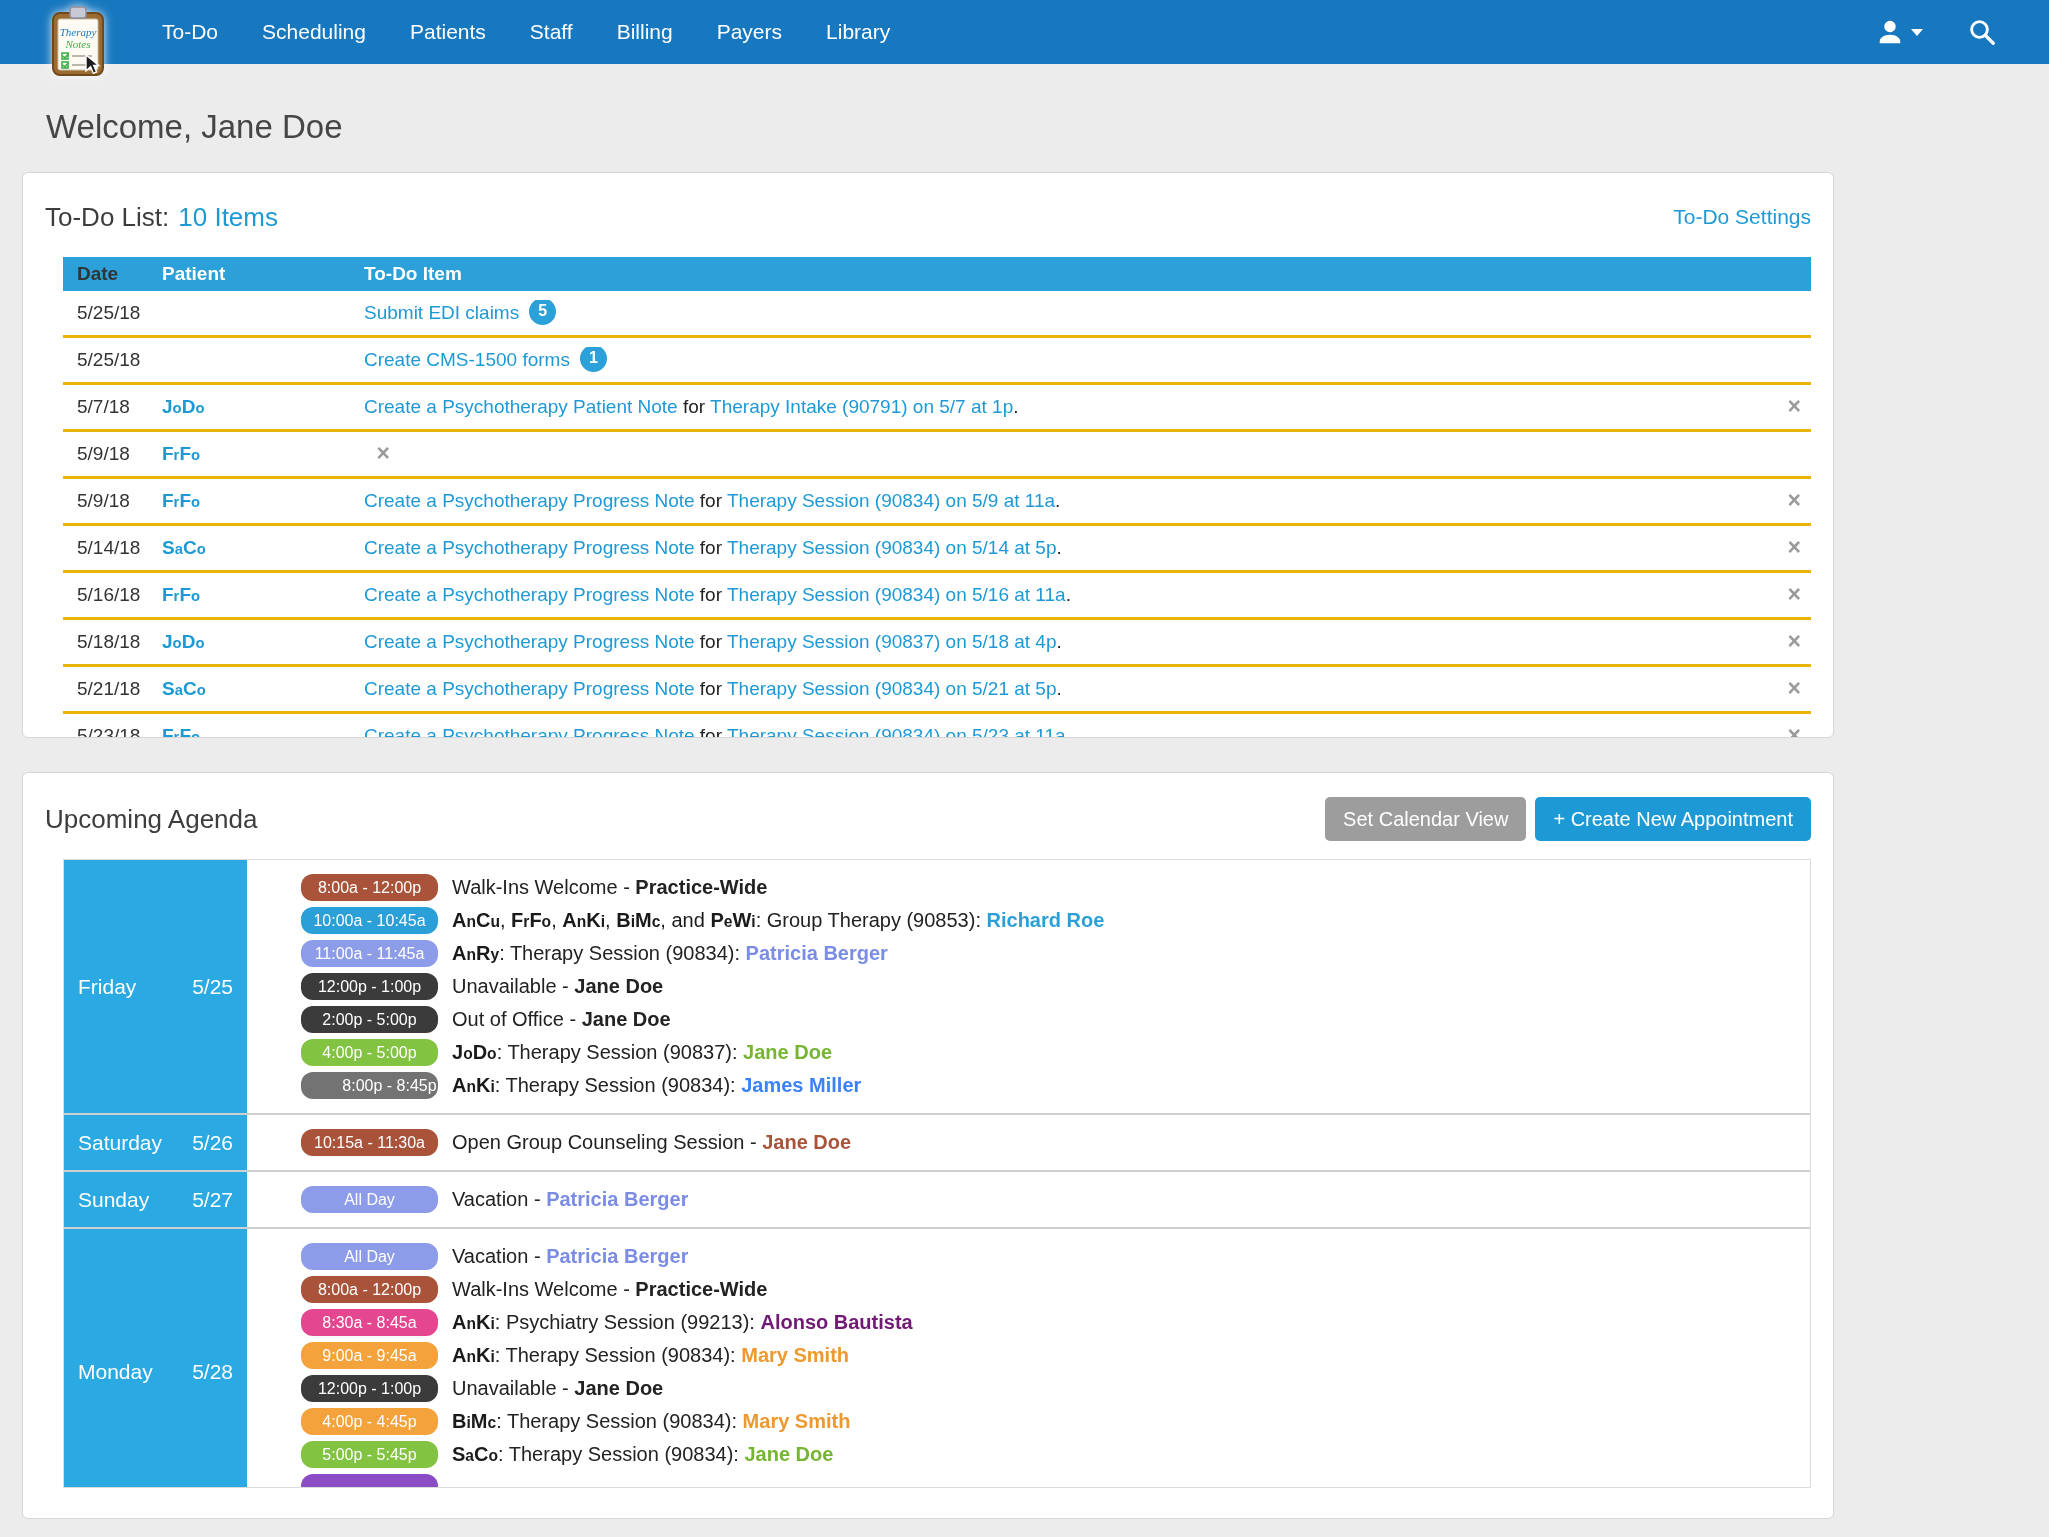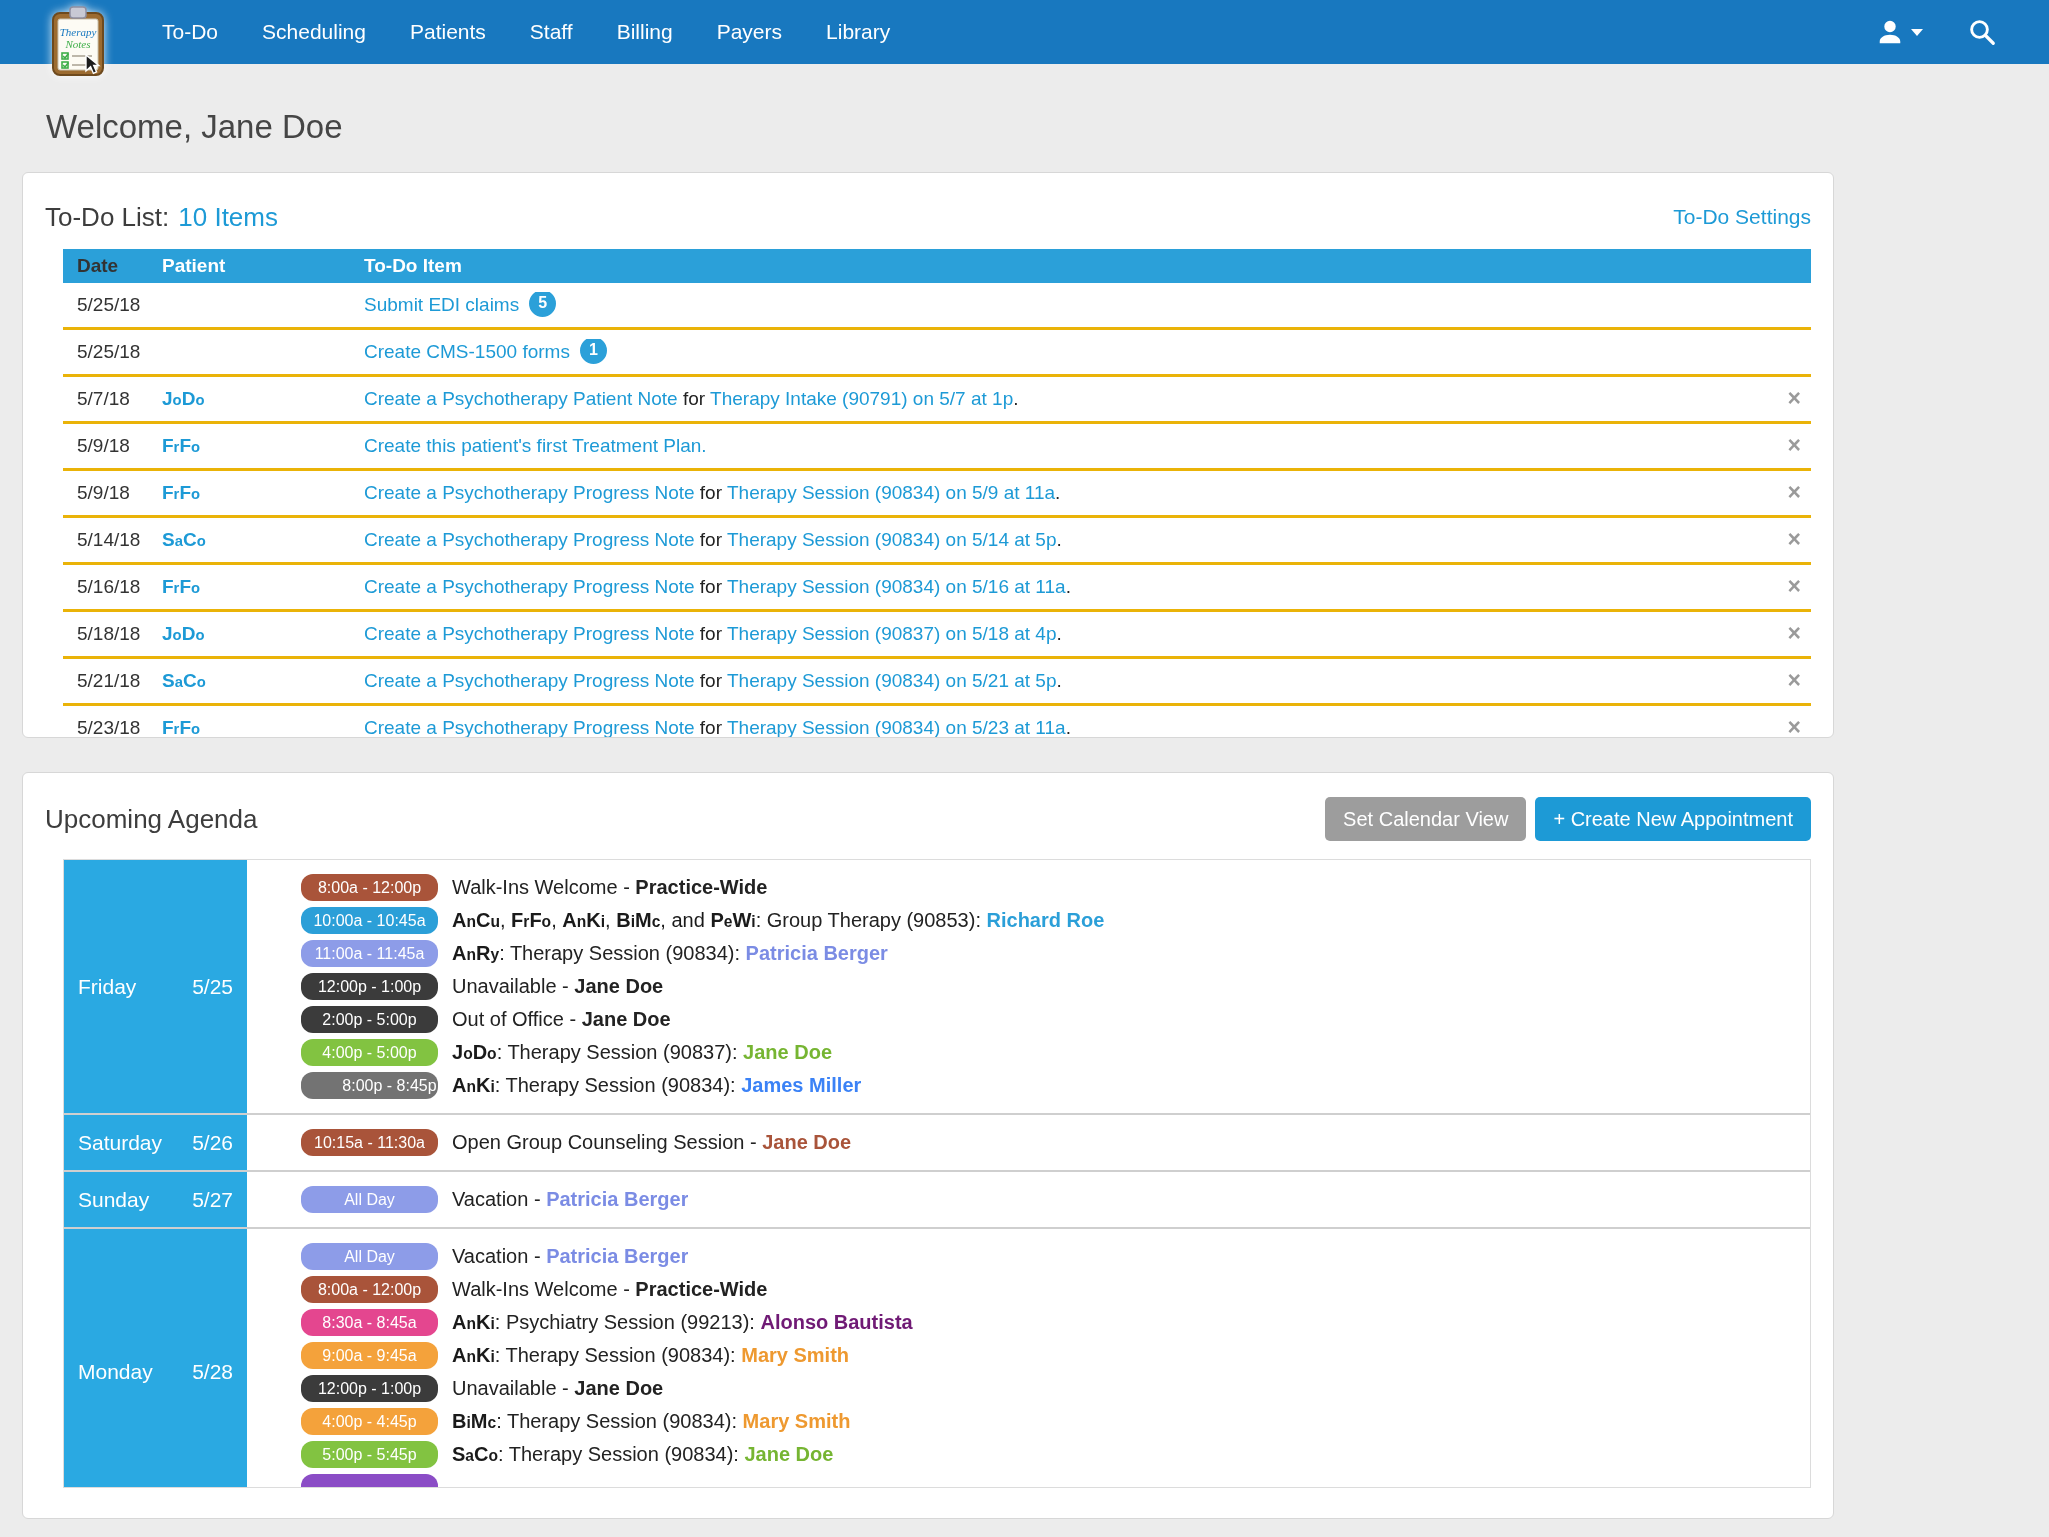--- a/index.html
+++ b/index.html
@@ -28,21 +28,21 @@
   .welcome { font-size:33px; font-weight:400; color:#464646; line-height:40px; margin:43px 0 25px 46px; }
   
   .card { margin-left:22px; width:1812px; background:#fff; border:1px solid #d7d7d7; border-radius:6px; overflow:hidden; }
   .card-todo { height:566px; }
   .card-agenda { margin-top:34px; height:747px; }
   .card-head { display:flex; align-items:center; padding:24px 22px 0 22px; }
   .card-title { font-size:26px; color:#3d3d3d; line-height:40px; }
   .count-link { font-size:26px; line-height:40px; color:var(--link,#1d9ad6); margin-left:9px; cursor:pointer; text-decoration:none; }
   .settings-link { margin-left:auto; font-size:21px; color:var(--link,#1d9ad6); cursor:pointer; text-decoration:none; }
   
-  .todo-table { margin:12px 22px 0 40px; }
+  .todo-table { margin:20px 22px 0 40px; }
   .t-header { display:flex; align-items:center; background:var(--table-header-bg,#2ba0d9);
     color:#fff; font-weight:bold; font-size:19px; height:34px; }
   .t-row { display:flex; align-items:center; height:47px; border-bottom:3px solid #eab308; font-size:19px; }
   .td { padding-left:14px; }
   .c-date { width:85px; flex:0 0 auto; color:#333; }
   .c-patient { width:202px; flex:0 0 auto; }
   .c-item { flex:1 1 auto; min-width:0; white-space:nowrap; overflow:hidden; }
   .c-x { width:50px; flex:0 0 auto; text-align:right; padding-right:10px; }
   .link { color:var(--link,#1d9ad6); cursor:pointer; text-decoration:none; }
   .patient-link { color:var(--link,#1d9ad6); cursor:pointer; }
@@ -152,21 +152,20 @@
         </div>
         <div class="t-row">
           <div class="td c-date">5/7/18</div>
           <div class="td c-patient"><span class="patient-link"><span class="cap">J</span><span class="low">o</span><span class="cap">D</span><span class="low">o</span></span></div>
           <div class="td c-item"><a class="link">Create a Psychotherapy Patient Note</a> for <a class="link">Therapy Intake (90791) on 5/7 at 1p</a>.</div>
           <div class="td c-x"><span class="x-btn">×</span></div>
         </div>
         <div class="t-row">
           <div class="td c-date">5/9/18</div>
           <div class="td c-patient"><span class="patient-link"><span class="cap">F</span><span class="low">r</span><span class="cap">F</span><span class="low">o</span></span></div>
-          <div class="td c-item"><a class="link">Create this patient's first Treatment Plan.</a></div>
           <div class="td c-x"><span class="x-btn">×</span></div>
         </div>
         <div class="t-row">
           <div class="td c-date">5/9/18</div>
           <div class="td c-patient"><span class="patient-link"><span class="cap">F</span><span class="low">r</span><span class="cap">F</span><span class="low">o</span></span></div>
           <div class="td c-item"><a class="link">Create a Psychotherapy Progress Note</a> for <a class="link">Therapy Session (90834) on 5/9 at 11a</a>.</div>
           <div class="td c-x"><span class="x-btn">×</span></div>
         </div>
         <div class="t-row">
           <div class="td c-date">5/14/18</div>

